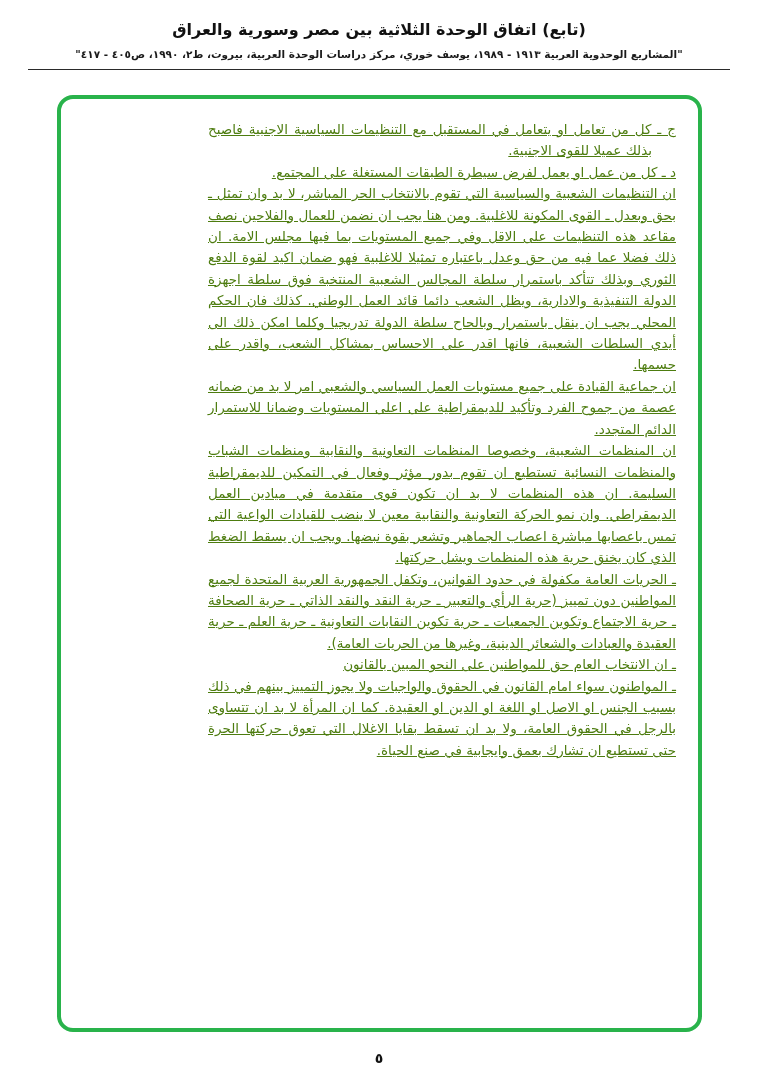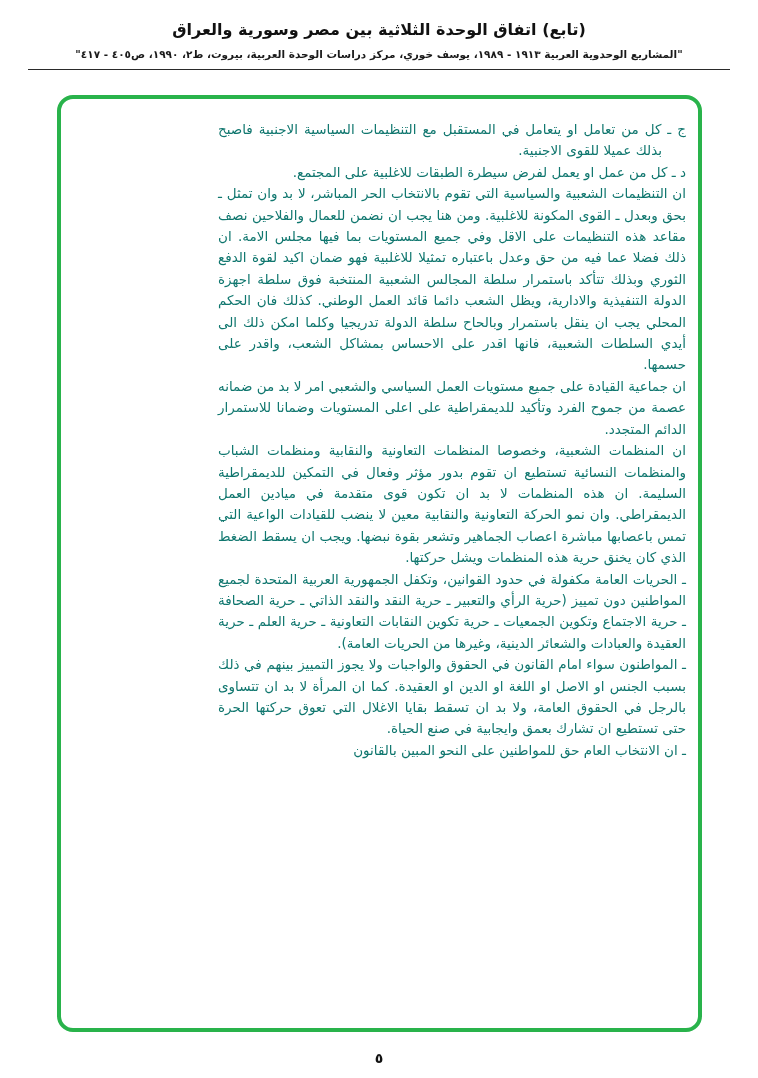--- a/index.html
+++ b/index.html
@@ -42,27 +42,28 @@
     left: 57px;
     width: 645px;
     height: 937px;
     border: 4px solid #29b34b;
     border-radius: 16px;
     background: #ffffff;
   }
   .text-col {
     position: absolute;
     top: 20px;
-    right: 12px;
+    right: 22px;
     width: 468px;
     font-size: 13.5px;
     line-height: 21.4px;
     text-align: justify;
     text-justify: inter-word;
-    color: #0f766e;
+    color: #4d7c0f;
+    text-decoration: underline;
   }
   .text-col p { margin: 0; }
   .hang {
     padding-right: 24px;
     text-indent: -24px;
   }
   .page-number {
     position: absolute;
     bottom: 12px;
     left: 0;
@@ -80,26 +81,26 @@
   <div class="doc-title">(تابع) اتفاق الوحدة الثلاثية بين مصر وسورية والعراق</div>
 
   <div class="doc-citation">"المشاريع الوحدوية العربية ١٩١٣ - ١٩٨٩، يوسف خوري، مركز دراسات الوحدة العربية، بيروت، ط٢، ١٩٩٠، ص٤٠٥ - ٤١٧"</div>
 
   <div class="header-rule"></div>
 
   <div class="green-box">
 
     <div class="text-col">
       <p class="hang">ج ـ كل من تعامل او يتعامل في المستقبل مع التنظيمات السياسية الاجنبية فاصبح بذلك عميلا للقوى الاجنبية.</p>
-      <p class="hang">د ـ كل من عمل او يعمل لفرض سيطرة الطبقات للاغلبية على المجتمع.</p>
+      <p class="hang">د ـ كل من عمل او يعمل لفرض سيطرة الطبقات المستغلة على المجتمع.</p>
       <p>ان التنظيمات الشعبية والسياسية التي تقوم بالانتخاب الحر المباشر، لا بد وان تمثل ـ بحق وبعدل ـ القوى المكونة للاغلبية. ومن هنا يجب ان نضمن للعمال والفلاحين نصف مقاعد هذه التنظيمات على الاقل وفي جميع المستويات بما فيها مجلس الامة. ان ذلك فضلا عما فيه من حق وعدل باعتباره تمثيلا للاغلبية فهو ضمان اكيد لقوة الدفع الثوري وبذلك تتأكد باستمرار سلطة المجالس الشعبية المنتخبة فوق سلطة اجهزة الدولة التنفيذية والادارية، ويظل الشعب دائما قائد العمل الوطني. كذلك فان الحكم المحلي يجب ان ينقل باستمرار وبالحاح سلطة الدولة تدريجيا وكلما امكن ذلك الى أيدي السلطات الشعبية، فانها اقدر على الاحساس بمشاكل الشعب، واقدر على حسمها.</p>
       <p>ان جماعية القيادة على جميع مستويات العمل السياسي والشعبي امر لا بد من ضمانه عصمة من جموح الفرد وتأكيد للديمقراطية على اعلى المستويات وضمانا للاستمرار الدائم المتجدد.</p>
       <p>ان المنظمات الشعبية، وخصوصا المنظمات التعاونية والنقابية ومنظمات الشباب والمنظمات النسائية تستطيع ان تقوم بدور مؤثر وفعال في التمكين للديمقراطية السليمة. ان هذه المنظمات لا بد ان تكون قوى متقدمة في ميادين العمل الديمقراطي. وان نمو الحركة التعاونية والنقابية معين لا ينضب للقيادات الواعية التي تمس باعصابها مباشرة اعصاب الجماهير وتشعر بقوة نبضها. ويجب ان يسقط الضغط الذي كان يخنق حرية هذه المنظمات ويشل حركتها.</p>
       <p>ـ الحريات العامة مكفولة في حدود القوانين، وتكفل الجمهورية العربية المتحدة لجميع المواطنين دون تمييز (حرية الرأي والتعبير ـ حرية النقد والنقد الذاتي ـ حرية الصحافة ـ حرية الاجتماع وتكوين الجمعيات ـ حرية تكوين النقابات التعاونية ـ حرية العلم ـ حرية العقيدة والعبادات والشعائر الدينية، وغيرها من الحريات العامة).</p>
+      <p>ـ ان الانتخاب العام حق للمواطنين على النحو المبين بالقانون</p>
       <p>ـ المواطنون سواء امام القانون في الحقوق والواجبات ولا يجوز التمييز بينهم في ذلك بسبب الجنس او الاصل او اللغة او الدين او العقيدة. كما ان المرأة لا بد ان تتساوى بالرجل في الحقوق العامة، ولا بد ان تسقط بقايا الاغلال التي تعوق حركتها الحرة حتى تستطيع ان تشارك بعمق وايجابية في صنع الحياة.</p>
-      <p>ـ ان الانتخاب العام حق للمواطنين على النحو المبين بالقانون</p>
     </div>
 
   </div>
 
   <div class="page-number">٥</div>
 
 </div>
 
 </body></html>

